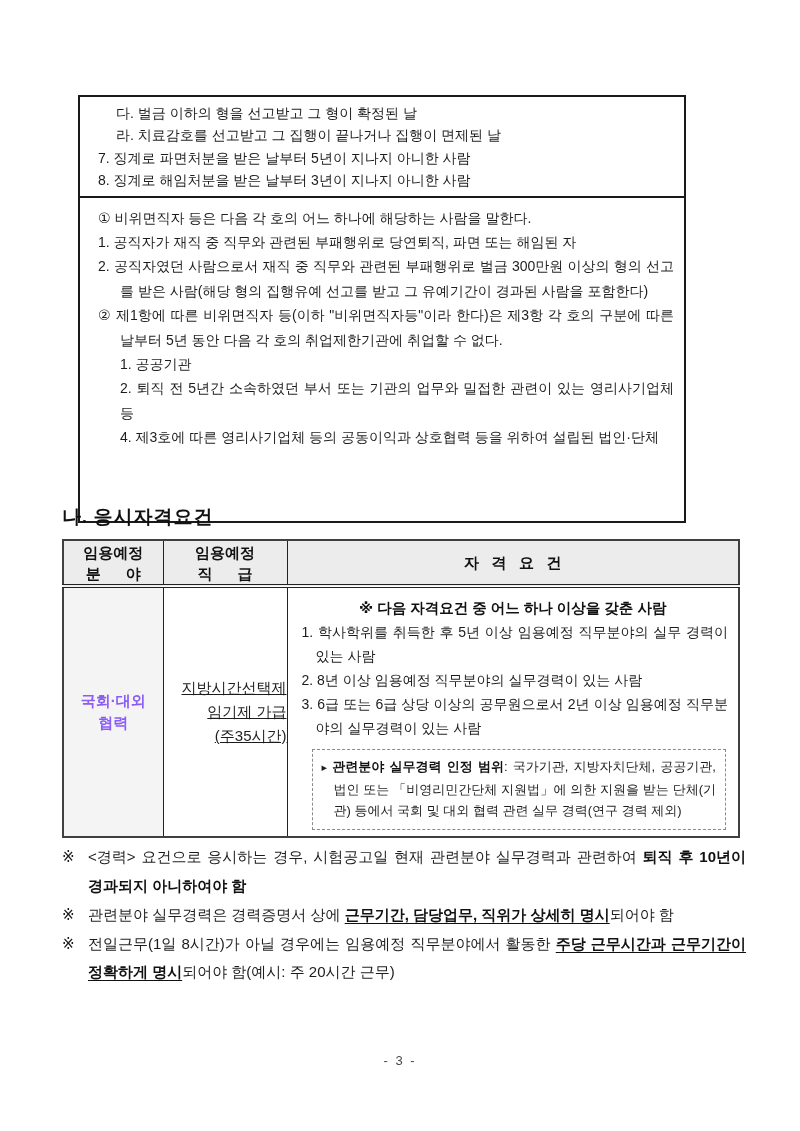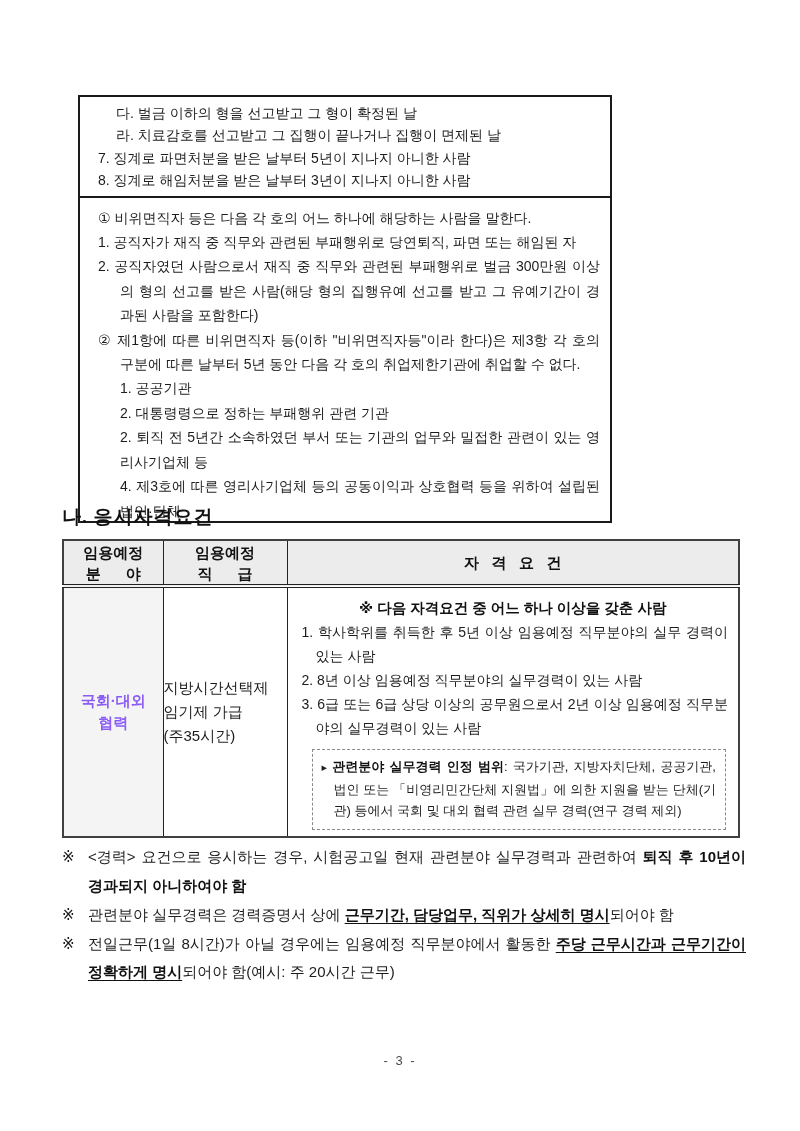--- a/index.html
+++ b/index.html
@@ -12,21 +12,21 @@
     background: #ffffff;
     font-family: "Liberation Sans", "DejaVu Sans", sans-serif;
     color: #1c1c1c;
     overflow: hidden;
   }
 
   
   .lbox {
     position: absolute;
     left: 78px; top: 95px;
-    width: 534px; height: 428px;
+    width: 608px; height: 428px;
     border: 2px solid #1a1a1a;
     display: flex; flex-direction: column;
     overflow: hidden;
   }
   .lbox-top {
     padding: 5px 10px 4px 10px;
     border-bottom: 2px solid #1a1a1a;
     flex: 0 0 auto;
   }
   .lbox-bottom { padding: 8px 10px 6px 10px; flex: 1 1 auto; }
@@ -79,22 +79,22 @@
   }
   .qtable { border: 2px solid #404040; }
   .qtable tbody td { height: 244px; vertical-align: middle; }
   td.cell-field {
     background: #f4f4f4;
     font-weight: bold; font-size: 15px;
     text-align: center; white-space: pre-wrap; line-height: 22px;
     color: #8b5cf6;
   }
   td.cell-rank {
-    font-size: 15px; text-align: left;
-    white-space: pre-wrap; line-height: 24px;
+    font-size: 15px; text-align: right;
+    white-space: pre-wrap; line-height: 24px; text-decoration: underline;
   }
   td.cell-qual { vertical-align: top; padding: 8px 10px 6px 10px; }
   .q-intro { font-size: 14.5px; font-weight: bold; line-height: 24px; color: #111; text-align: center; }
   .q-item  { font-size: 14px; line-height: 24px; padding-left: 18px; text-indent: -14px; text-align: justify; }
   .scope-box {
     margin: 9px 2px 0 14px;
     border: 1px dashed #8a8a8a;
     padding: 6px 9px 7px 9px;
     font-size: 13px; line-height: 21.5px;
     text-align: justify;
@@ -135,21 +135,20 @@
       <div class="ln sub">라. 치료감호를 선고받고 그 집행이 끝나거나 집행이 면제된 날</div>
       <div class="ln base">7. 징계로 파면처분을 받은 날부터 5년이 지나지 아니한 사람</div>
       <div class="ln base">8. 징계로 해임처분을 받은 날부터 3년이 지나지 아니한 사람</div>
     </div>
     <div class="lbox-bottom">
       <div class="ln base">① 비위면직자 등은 다음 각 호의 어느 하나에 해당하는 사람을 말한다.</div>
       <div class="ln hang">1. 공직자가 재직 중 직무와 관련된 부패행위로 당연퇴직, 파면 또는 해임된 자</div>
       <div class="ln hang">2. 공직자였던 사람으로서 재직 중 직무와 관련된 부패행위로 벌금 300만원 이상의 형의 선고를 받은 사람(해당 형의 집행유예 선고를 받고 그 유예기간이 경과된 사람을 포함한다)</div>
       <div class="ln hang">② 제1항에 따른 비위면직자 등(이하 "비위면직자등"이라 한다)은 제3항 각 호의 구분에 따른 날부터 5년 동안 다음 각 호의 취업제한기관에 취업할 수 없다.</div>
       <div class="ln sub2">1. 공공기관</div>
-      <div class="ln sub2">2. 대통령령으로 정하는 부패행위 관련 기관</div>
       <div class="ln sub2">2. 퇴직 전 5년간 소속하였던 부서 또는 기관의 업무와 밀접한 관련이 있는 영리사기업체 등</div>
       <div class="ln sub2">4. 제3호에 따른 영리사기업체 등의 공동이익과 상호협력 등을 위하여 설립된 법인·단체</div>
     </div>
   </div>
 
   <div class="sec-title">나. 응시자격요건</div>
 
   <table class="qtable">
     <colgroup>
         <col class="c1">

